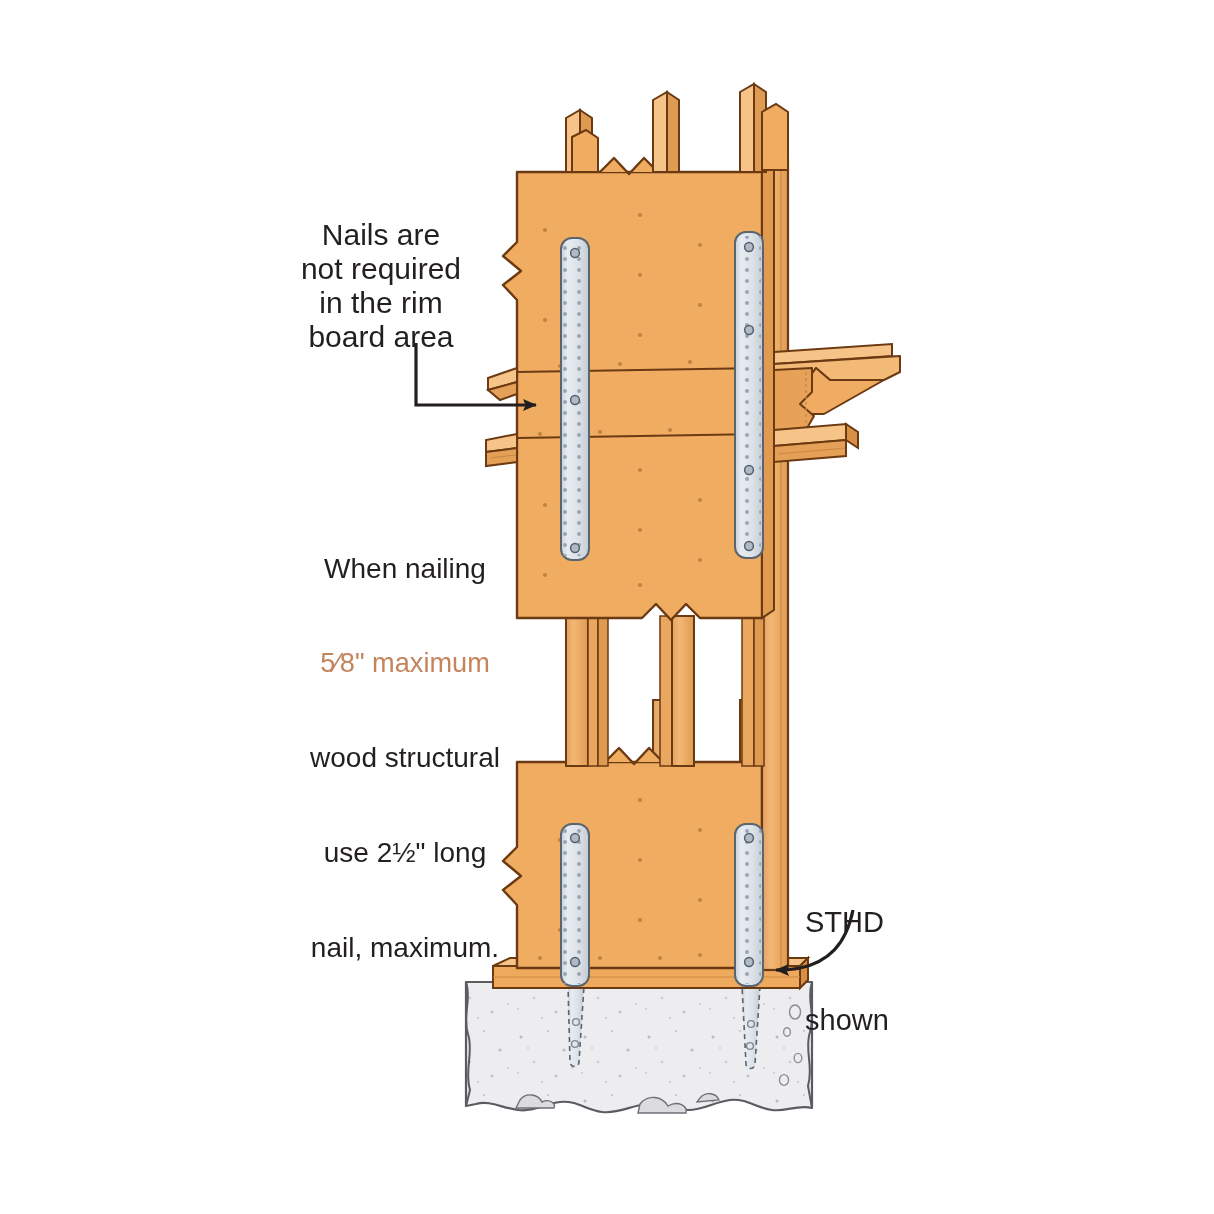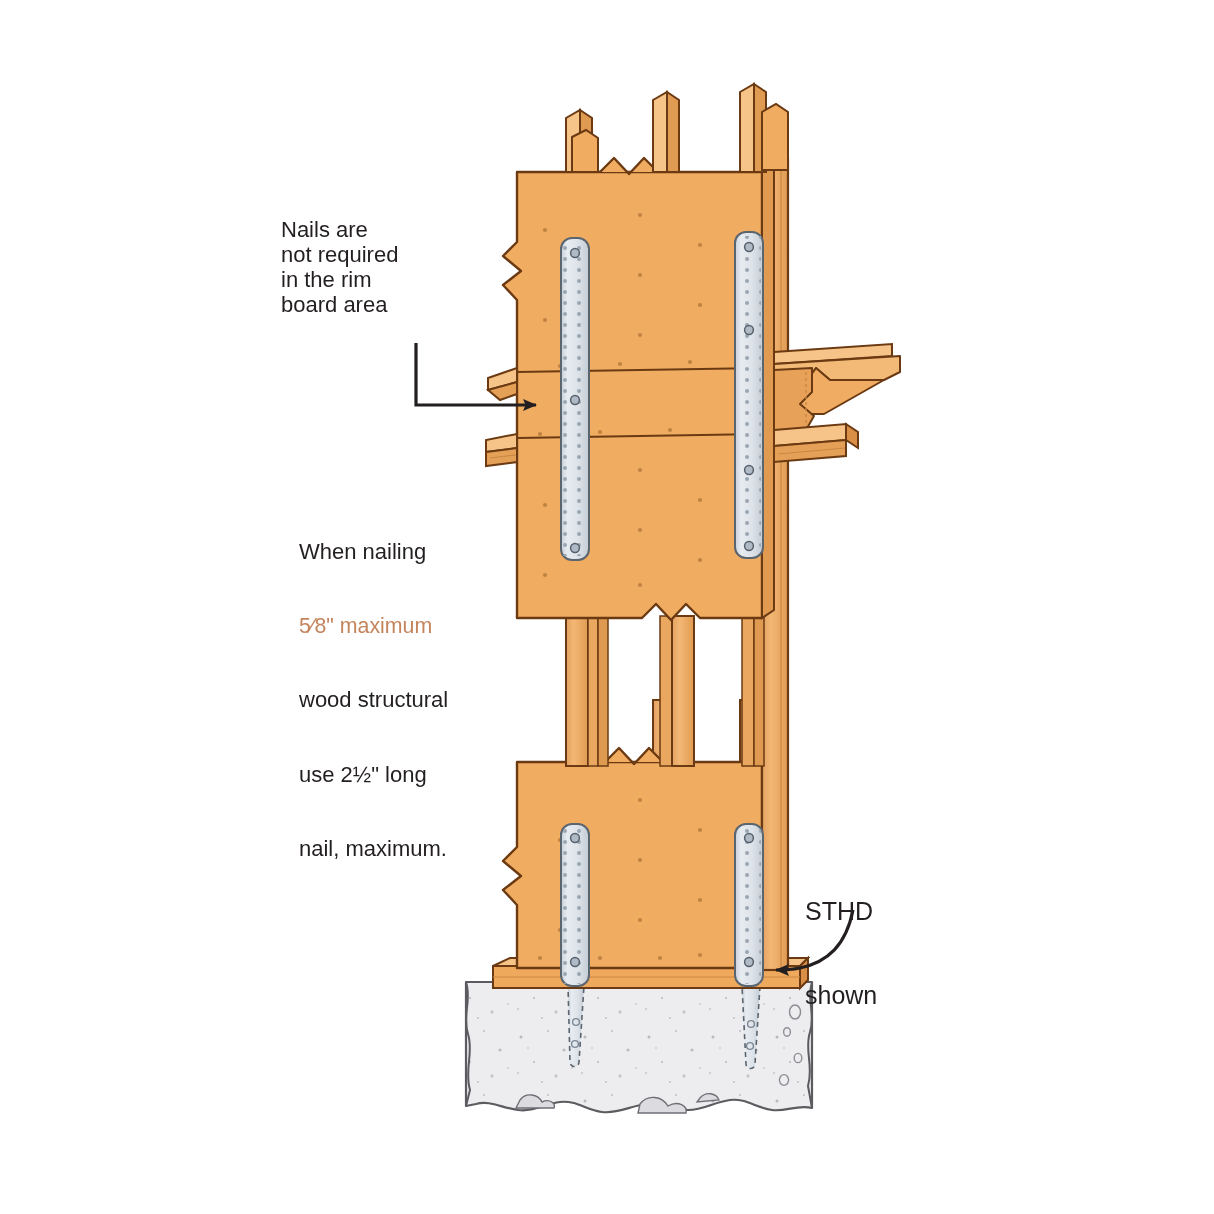--- a/index.html
+++ b/index.html
@@ -31,34 +31,36 @@
     position: absolute;
     color: #231f20;
     font-family: "Liberation Sans", sans-serif;
     line-height: 1.13;
     white-space: pre;
   }
   #anno-nails {
     left: 281px;
     top: 218px;
     width: 200px;
-    font-size: 22px;
+    text-align: center;
+    font-size: 30px;
   }
   #anno-strap {
     left: 299px;
     top: 490px;
     width: 212px;
-    font-size: 22px;
+    text-align: center;
+    font-size: 28px;
   }
   #anno-sthd {
     left: 805px;
     top: 840px;
     width: 120px;
     text-align: left;
-    font-size: 25px;
+    font-size: 29px;
   }
   .hl-orange { color: #C4845C; }
   .frac { font-size: 0.97em; }
 </style>
 </head>
 <body>
 
 <div id="diagram-root">
 
   <svg class="canvas" viewBox="0 0 1214 1214">

